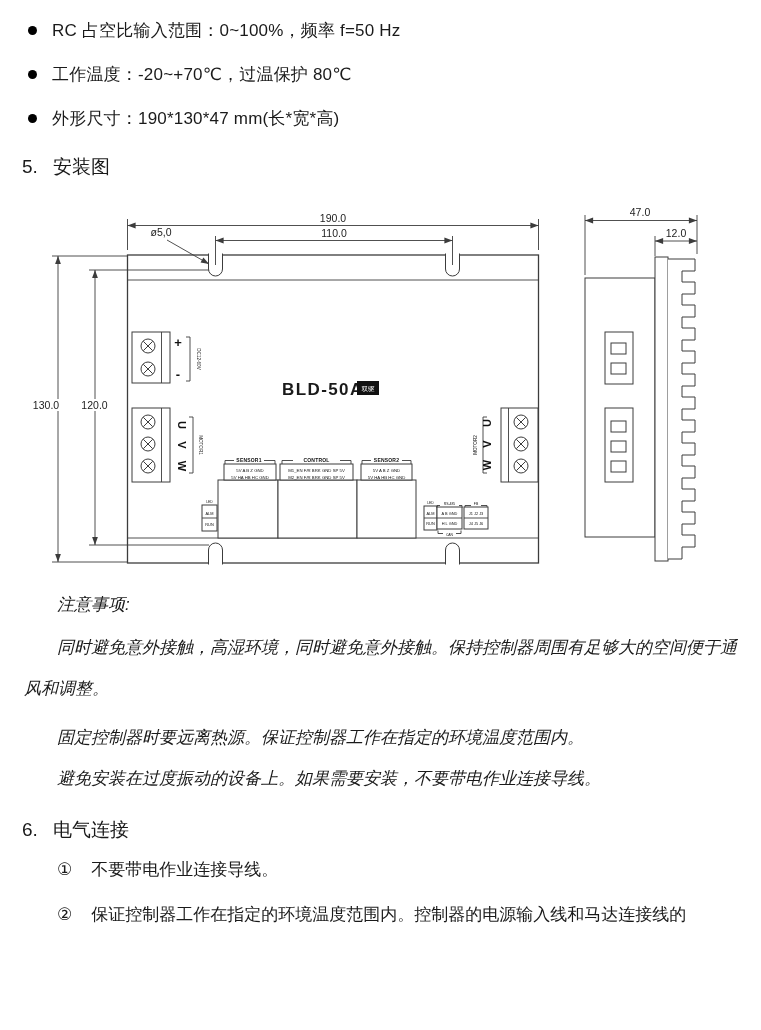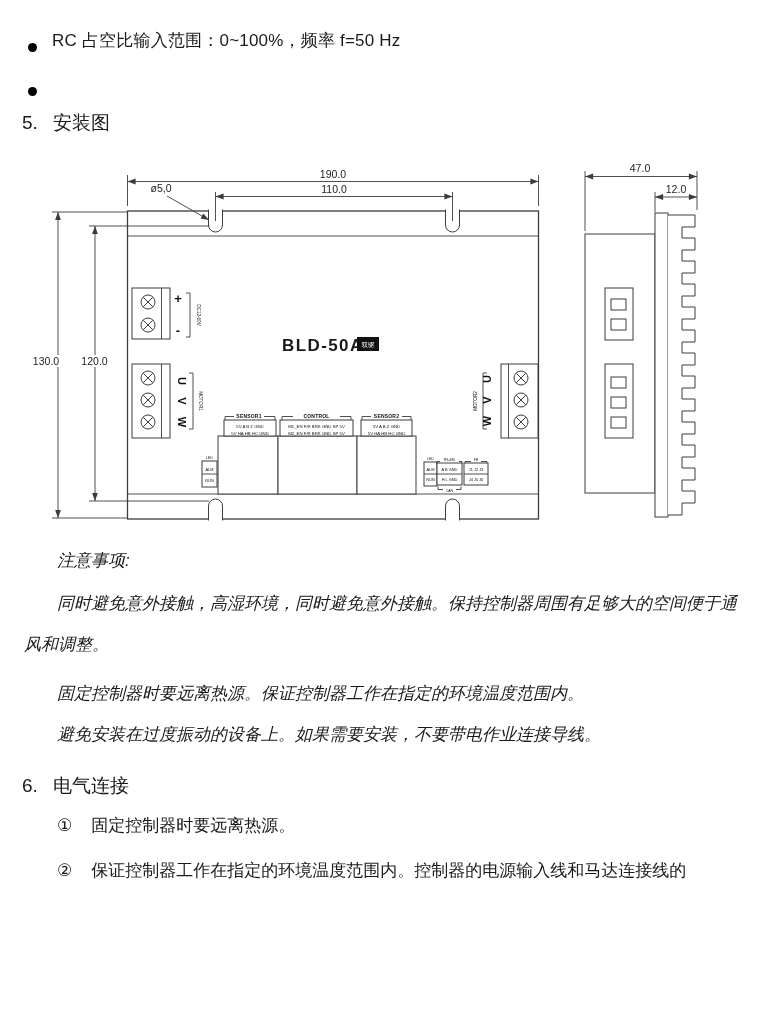--- a/index.html
+++ b/index.html
@@ -2,21 +2,21 @@
 <html><head>
 <meta charset="utf-8">
 <style>
   html,body{margin:0;padding:0;background:#fff;}
   body{
     width:761px;height:1030px;overflow:hidden;
     font-family:"Liberation Sans","DejaVu Sans",sans-serif;
     color:#1a1a1a;
   }
   .bullets{padding:8px 0 0 28px;}
-  .brow{display:flex;align-items:flex-end;height:44px;}
+  .brow{display:flex;align-items:center;height:44px;}
   .dot{width:9px;height:9px;border-radius:50%;background:#000;margin-right:15px;flex:none;}
   .btxt{font-size:17px;letter-spacing:.2px;}
   .h2{font-size:19px;margin:14px 0 0 22px;display:flex;align-items:baseline;}
   .h2 .num{width:31px;flex:none;}
   svg.diagram{display:block;margin-top:6px;}
   .para{font-size:17px;line-height:41px;margin:0 24px;text-indent:33px;text-align:justify;font-style:italic;}
   .mt1{margin-top:6px;} .mt2{margin-top:2px;} .mt3{margin-top:8px;} .mt4{margin-top:0;}
   .citem{display:flex;margin:13px 0 0 57px;font-size:17px;line-height:28px;}
   .cnum{margin-right:19px;flex:none;}
   
@@ -37,20 +37,25 @@
 </head>
 <body>
 
 <div class="bullets">
   <div class="brow">
     <span class="dot"></span>
     <span class="btxt">RC 占空比输入范围：0~100%，频率 f=50 Hz</span>
   </div>
   <div class="brow">
     <span class="dot"></span>
+    <span class="btxt">工作温度：-20~+70℃，过温保护 80℃</span>
+  </div>
+  <div class="brow">
+    <span class="dot"></span>
+    <span class="btxt">外形尺寸：190*130*47 mm(长*宽*高)</span>
   </div>
 </div>
 
 <div class="h2">
   <span class="num">5.</span>
   <span>安装图</span>
 </div>
 
 <svg class="diagram" width="761" height="392" viewBox="0 272 761 392" xmlns="http://www.w3.org/2000/svg">
   <defs>
@@ -249,18 +254,18 @@
 <p class="para mt3">固定控制器时要远离热源。保证控制器工作在指定的环境温度范围内。</p>
 <p class="para mt4">避免安装在过度振动的设备上。如果需要安装，不要带电作业连接导线。</p>
 
 <div class="h2" style="margin-top:18px">
   <span class="num">6.</span>
   <span>电气连接</span>
 </div>
 
 <div class="citem">
   <span class="cnum">①</span>
-  <span>固定控制器时要远离热源。</span>
+  <span>不要带电作业连接导线。</span>
 </div>
 <div class="citem" style="margin-top:17px">
   <span class="cnum">②</span>
   <span>保证控制器工作在指定的环境温度范围内。控制器的电源输入线和马达连接线的</span>
 </div>
 
 </body></html>

